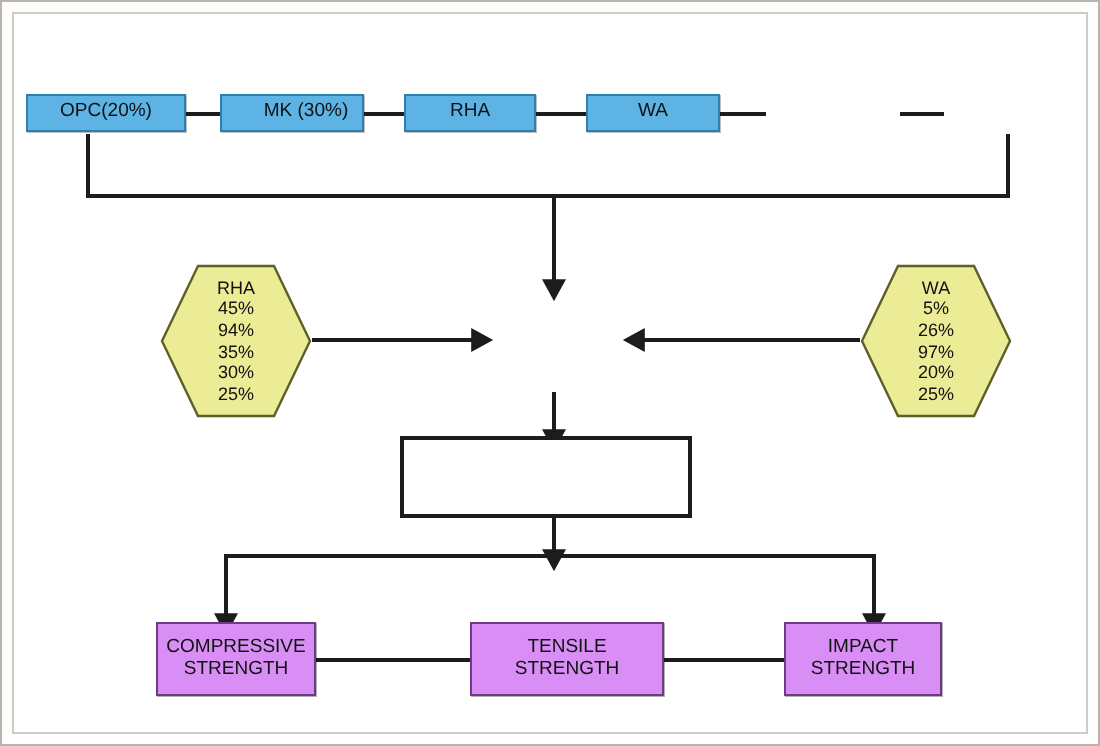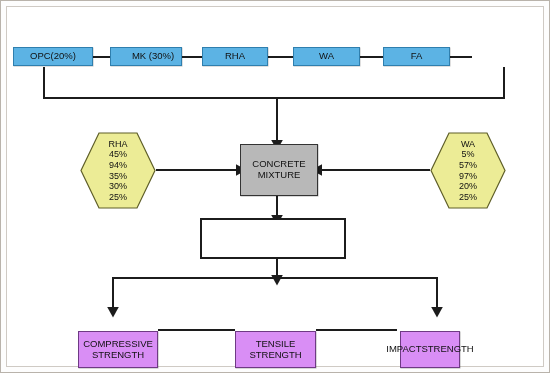--- a/index.html
+++ b/index.html
@@ -69,21 +69,20 @@
   .days-node {
     background: #ffffff;
     border: 2px solid #1c1c1c;
     font-size: 9.5px;
   }
   .result-node {
     background: #d98ef5;
     border: 1px solid #6e3a84;
     font-size: 9.5px;
     box-shadow: 0.5px 0.5px 0 rgba(0,0,0,0.3);
-    margin-top: 20px;
   }
   .hex-wrap {
     position: absolute;
     z-index: 5;
   }
   .hex-wrap svg {
     position: absolute;
     left: 0;
     top: 0;
   }
@@ -184,23 +183,20 @@
   </div>
 
   <div class="node mat-node" style="left:202px; top:47px; width:66px;">
     <span class="lbl">RHA</span>
   </div>
 
   <div class="node mat-node" style="left:293px; top:47px; width:67px;">
     <span class="lbl">WA</span>
   </div>
 
-  <div class="node mat-node" style="left:383px; top:47px; width:67px;">
-    <span class="lbl">FA</span>
-  </div>
 
 
   <div class="hex-wrap" style="left:80px; top:132px; width:76px; height:77px;">
     <svg width="76" height="77" viewBox="0 0 76 77" xmlns="http://www.w3.org/2000/svg">
       <polygon points="19,1 57,1 75,38.5 57,76 19,76 1,38.5" fill="#ecec96" stroke="#5e5e28" stroke-width="1.2"></polygon>
     </svg>
     <div class="hex-label">
       <span>RHA</span>
       <span>45%</span>
       <span>94%</span>
@@ -210,31 +206,27 @@
     </div>
   </div>
 
   <div class="hex-wrap" style="left:430px; top:132px; width:76px; height:77px;">
     <svg width="76" height="77" viewBox="0 0 76 77" xmlns="http://www.w3.org/2000/svg">
       <polygon points="19,1 57,1 75,38.5 57,76 19,76 1,38.5" fill="#ecec96" stroke="#5e5e28" stroke-width="1.2"></polygon>
     </svg>
     <div class="hex-label">
       <span>WA</span>
       <span>5%</span>
-      <span>57%</span>
+      <span>26%</span>
       <span>97%</span>
       <span>20%</span>
       <span>25%</span>
     </div>
   </div>
 
-  <div class="node mixture-node" style="left:240px; top:144px; width:78px; height:52px; flex-direction:column;">
-    <span>CONCRETE</span>
-    <span>MIXTURE</span>
-  </div>
 
   <div class="node days-node" style="left:200px; top:218px; width:146px; height:41px;">
   </div>
   <div class="days-cell" style="left:204px; top:222px; width:44px; height:33px;">
     <span class="days-num"><span>7</span><sup>th</sup></span>
     <span>Days</span>
   </div>
   <div class="days-cell" style="left:251px; top:222px; width:44px; height:33px;">
     <span class="days-num"><span>28</span><sup>th</sup></span>
     <span>Days</span>
@@ -242,23 +234,23 @@
   <div class="days-cell" style="left:298px; top:222px; width:44px; height:33px;">
     <span class="days-num"><span>56</span><sup>th</sup></span>
     <span>Days</span>
   </div>
 
   <div class="node result-node" style="left:78px; top:311px; width:80px; height:37px; flex-direction:column;">
     <span>COMPRESSIVE</span>
     <span>STRENGTH</span>
   </div>
 
-  <div class="node result-node" style="left:235px; top:311px; width:81px; height:37px; flex-direction:column;">
+  <div class="node result-node" style="left:235px; top:311px; width:97px; height:37px; flex-direction:column;">
     <span>TENSILE</span>
     <span>STRENGTH</span>
   </div>
 
-  <div class="node result-node" style="left:400px; top:311px; width:60px; height:37px; ">
+  <div class="node result-node" style="left:392px; top:311px; width:79px; height:37px; flex-direction:column;">
     <span>IMPACT</span>
     <span>STRENGTH</span>
   </div>
 
 </div>
 
 </body></html>

